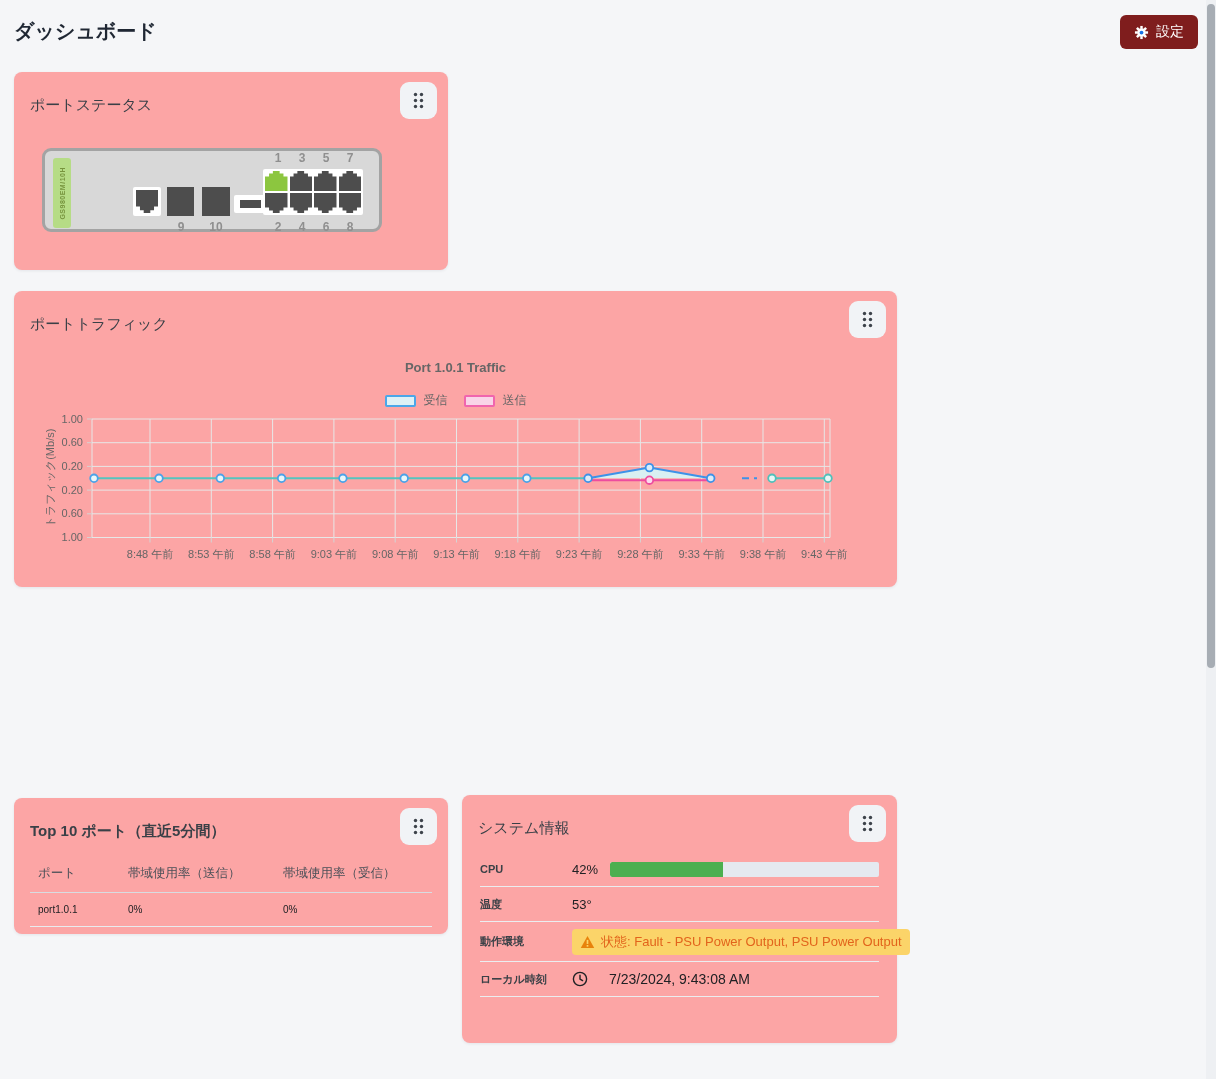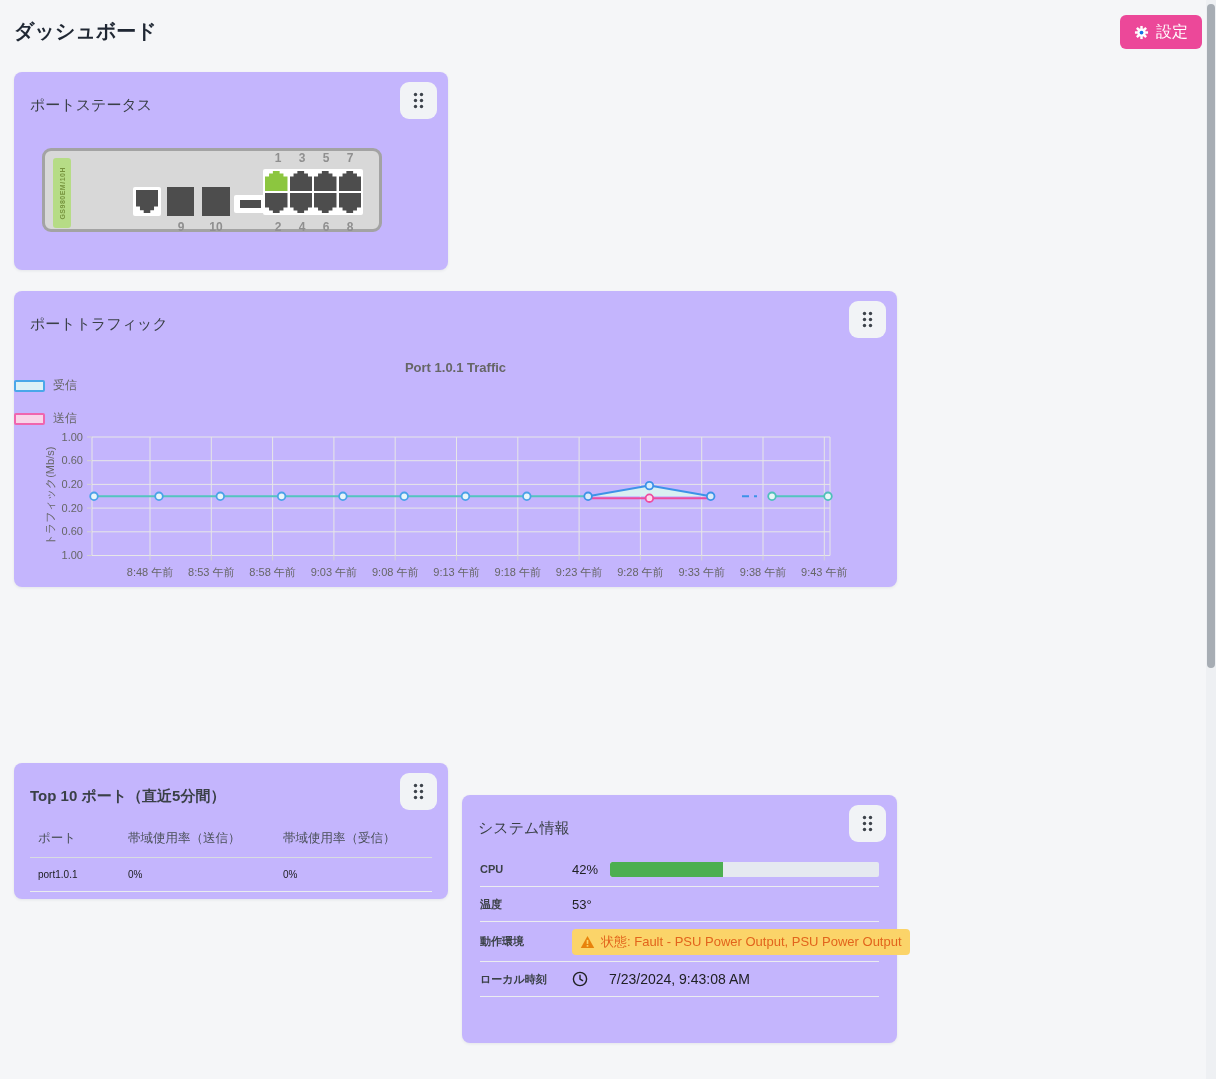--- a/index.html
+++ b/index.html
@@ -7,33 +7,33 @@
   body {
     font-family:"Liberation Sans","DejaVu Sans",sans-serif;
     background:#f5f6f8; color:#202124; position:relative;
   }
   .page { position:relative; width:1216px; height:1079px; }
 
   
   .page-title { position:absolute; left:14px; top:18px; font-size:20px; font-weight:600; color:#1f2733; }
   .settings-btn {
     position:absolute; left:1120px; top:15px; height:34px; padding:0 14px;
-    background:#ec4899; color:#fff; border:none; border-radius:6px;
-    font-size:16px; font-family:inherit; display:flex; align-items:center; gap:7px; cursor:pointer;
+    background:#7f1d1d; color:#fff; border:none; border-radius:6px;
+    font-size:14px; font-family:inherit; display:flex; align-items:center; gap:7px; cursor:pointer;
   }
 
   
-  .card { position:absolute; background:#c4b5fd; border-radius:8px; box-shadow:0 1px 3px rgba(30,40,60,.08); }
+  .card { position:absolute; background:#fca5a5; border-radius:8px; box-shadow:0 1px 3px rgba(30,40,60,.08); }
   .card-header { display:flex; align-items:center; justify-content:space-between; padding:10px 11px 0 16px; }
   .card-title { font-size:15px; font-weight:500; color:#3a4047; padding-top:10px; }
   .drag-btn { width:37px; height:37px; border:none; border-radius:9px; background:#f1f3f6; display:flex; align-items:center; justify-content:center; cursor:grab; }
 
   #card-port-status { left:14px; top:72px;  width:434px; height:198px; }
   #card-port-traffic{ left:14px; top:291px; width:883px; height:296px; }
-  #card-top10      { left:14px; top:763px; width:434px; height:136px; }
+  #card-top10      { left:14px; top:798px; width:434px; height:136px; }
   #card-system     { left:462px; top:795px; width:435px; height:248px; }
 
   
   .device { position:absolute; left:28px; top:76px; width:340px; height:84px;
     background:#d8d8d8; border:3px solid #a3a3a3; border-radius:9px; }
   .device-label { position:absolute; left:8px; top:7px; width:18px; height:70px; background:#b6dc86; border-radius:3px;
     display:flex; align-items:center; justify-content:center; }
   .device-label span { writing-mode:vertical-rl; transform:rotate(180deg); font-size:7px; font-weight:700;
     color:#77943e; letter-spacing:.5px; white-space:nowrap; }
   .pnum { position:absolute; font-size:12px; font-weight:700; color:#8f8f8f; width:24px; text-align:center; }
@@ -42,21 +42,21 @@
   .jack.flip { transform:scaleY(-1); }
   .jack.green { background:#8cc63f; }
   .frame { position:absolute; background:#fff; border-radius:2px; }
   .sq-port { position:absolute; background:#4d4d4d; }
   .block8 { position:absolute; left:218px; top:18px; width:100px; height:46px; background:#fff; border-radius:2px;
     display:grid; grid-template-columns:repeat(4,1fr); grid-template-rows:1fr 1fr; gap:2px; padding:2px; }
 
   
   .chart-wrap { padding-top:22px; }
   .chart-title { text-align:center; font-size:13px; font-weight:700; color:#666; }
-  .legend { display:flex; justify-content:center; gap:16px; margin-top:2px; margin-bottom:2px;flex-direction:column; }
+  .legend { display:flex; justify-content:center; gap:16px; margin-top:17px; margin-bottom:2px; }
   .legend-item { display:flex; align-items:center; gap:8px; font-size:12px; color:#666; }
   .legend-box { width:31px; height:12px; border-radius:2px; }
   .legend-box.rx { background:#ddf1f6; border:2px solid #4aa7e9; }
   .legend-box.tx { background:#f9d4e8; border:2px solid #f065ae; }
   .plot-svg { display:block; margin-left:26px; overflow:visible; }
   .tick-text { font-size:11px; fill:#666; font-family:"Liberation Sans","DejaVu Sans",sans-serif; }
 
   
   .t-grid { margin:14px 16px 0 16px; }
   .t-head, .t-row { display:grid; grid-template-columns:90px 155px 155px; }

